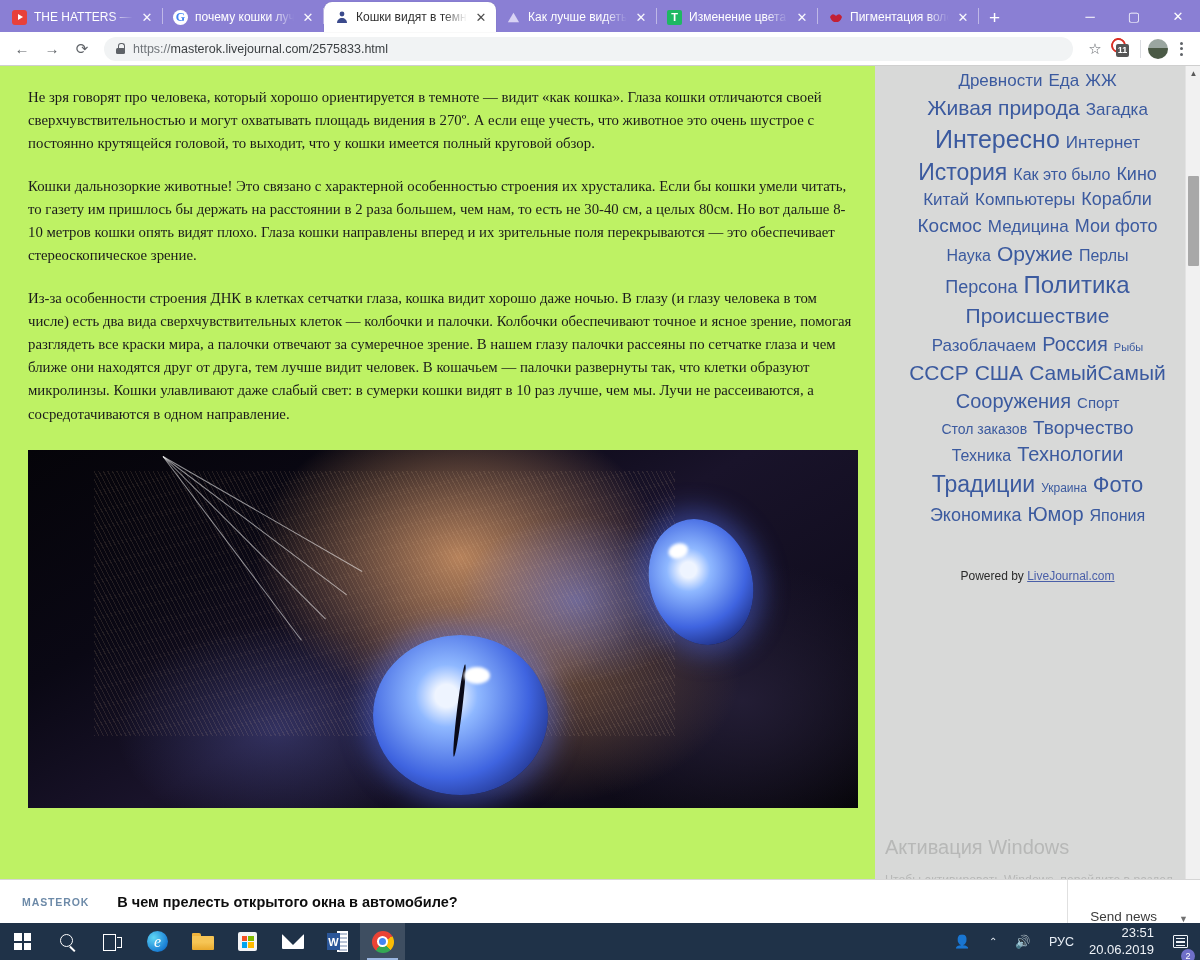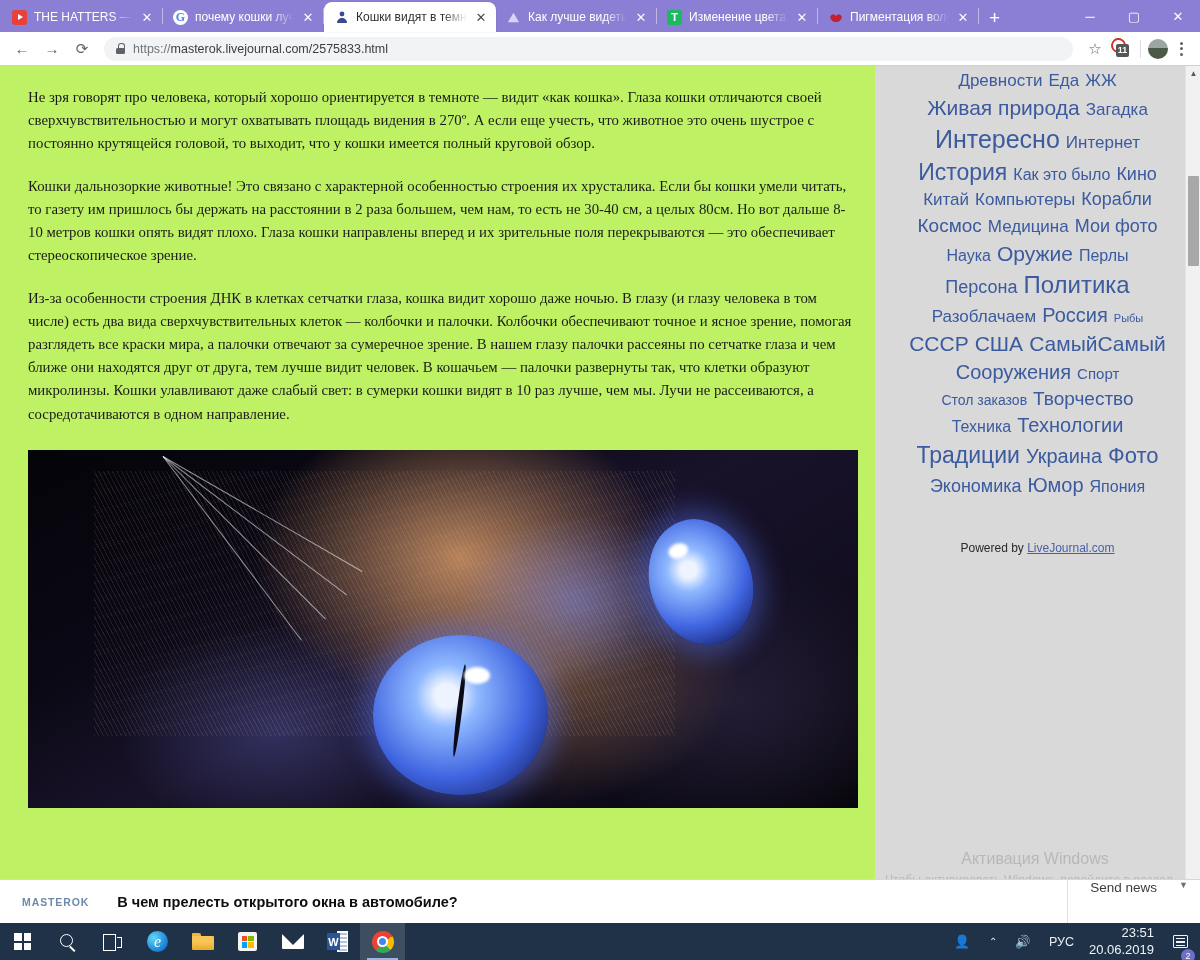--- a/index.html
+++ b/index.html
@@ -168,21 +168,21 @@
   .tagcloud .row { display: block; margin-bottom: 1px; }
   .powered {
     margin-top: 42px; font-size: 12px; color: #2a2a2a;
   }
   .powered a { color: #4a5fa8; text-decoration: underline; }
 
   .winact {
     position: absolute; left: 10px; bottom: 18px; width: 300px;
     text-align: left; color: #b0b1b0; pointer-events: none;
   }
-  .winact .t1 { font-size: 16px; color: #b7b8b7; margin-bottom: 4px; text-align: center; }
+  .winact .t1 { font-size: 20px; color: #b7b8b7; margin-bottom: 13px; }
   .winact .t2 { font-size: 12.2px; color: #b7b8b7; line-height: 1.35; }
 
   
   .pagescroll {
     position: absolute; right: 0; top: 0; width: 15px; height: 857px;
     background: #f1f1f1; border-left: 1px solid #e3e3e3;
   }
   .pagescroll .thumb {
     position: absolute; left: 2px; top: 110px; width: 11px; height: 90px;
     background: #a8a8a8; border-radius: 1px;
@@ -199,21 +199,21 @@
   .newsbar {
     position: absolute; left: 0; bottom: 0; width: 1200px; height: 44px;
     background: #ffffff; border-top: 1px solid #d6d6d6;
     display: flex; align-items: center; padding-left: 22px;
   }
   .news-brand {
     font-size: 10.5px; letter-spacing: .9px; color: #6d8aa8; font-weight: bold;
     flex: 0 0 auto; margin-right: 28px;
   }
   .news-head { font-size: 14.5px; font-weight: bold; color: #0e0e0e; }
-  .news-right { margin-left: auto; display: flex; align-items: flex-start; height: 44px; padding-left: 12px; }
+  .news-right { margin-left: auto; display: flex; align-items: flex-end; height: 44px; padding-left: 12px; }
   .news-divider { width: 1px; height: 44px; background: #e0e0e0; }
   .news-send { font-size: 13.5px; color: #3c3c3c; padding: 0 22px; }
   .news-caret { font-size: 9px; color: #707070; padding-right: 12px; }
 
   
   .taskbar {
     position: absolute; left: 0; top: 923px; width: 1200px; height: 37px;
     background: #1f3248; display: flex; align-items: center;
   }
   .tb-item {
@@ -437,36 +437,39 @@
         <div class="row">
           <a class="tag" style="font-size:19px">Космос</a><a class="tag" style="font-size:17px">Медицина</a><a class="tag" style="font-size:18px">Мои фото</a>
         </div>
         <div class="row">
           <a class="tag" style="font-size:16px">Наука</a><a class="tag" style="font-size:21px">Оружие</a><a class="tag" style="font-size:16px">Перлы</a>
         </div>
         <div class="row">
           <a class="tag" style="font-size:18px">Персона</a><a class="tag" style="font-size:24px">Политика</a>
         </div>
         <div class="row">
+          <a class="tag" style="font-size:21px">Происшествие</a>
+        </div>
+        <div class="row">
           <a class="tag" style="font-size:17px">Разоблачаем</a><a class="tag" style="font-size:20px">Россия</a><a class="tag" style="font-size:11px">Рыбы</a>
         </div>
         <div class="row">
           <a class="tag" style="font-size:21px">СССР</a><a class="tag" style="font-size:21px">США</a><a class="tag" style="font-size:21px">СамыйСамый</a>
         </div>
         <div class="row">
           <a class="tag" style="font-size:20px">Сооружения</a><a class="tag" style="font-size:15px">Спорт</a>
         </div>
         <div class="row">
           <a class="tag" style="font-size:14px">Стол заказов</a><a class="tag" style="font-size:19px">Творчество</a>
         </div>
         <div class="row">
           <a class="tag" style="font-size:16px">Техника</a><a class="tag" style="font-size:20px">Технологии</a>
         </div>
         <div class="row">
-          <a class="tag" style="font-size:23px">Традиции</a><a class="tag" style="font-size:20px">Украина</a><a class="tag" style="font-size:22px">Фото</a>
+          <a class="tag" style="font-size:23px">Традиции</a><a class="tag" style="font-size:12px">Украина</a><a class="tag" style="font-size:22px">Фото</a>
         </div>
         <div class="row">
           <a class="tag" style="font-size:18px">Экономика</a><a class="tag" style="font-size:20px">Юмор</a><a class="tag" style="font-size:16px">Япония</a>
         </div>
       </div>
 
       <div class="powered">
         <span>Powered by </span><a>LiveJournal.com</a>
       </div>
 

